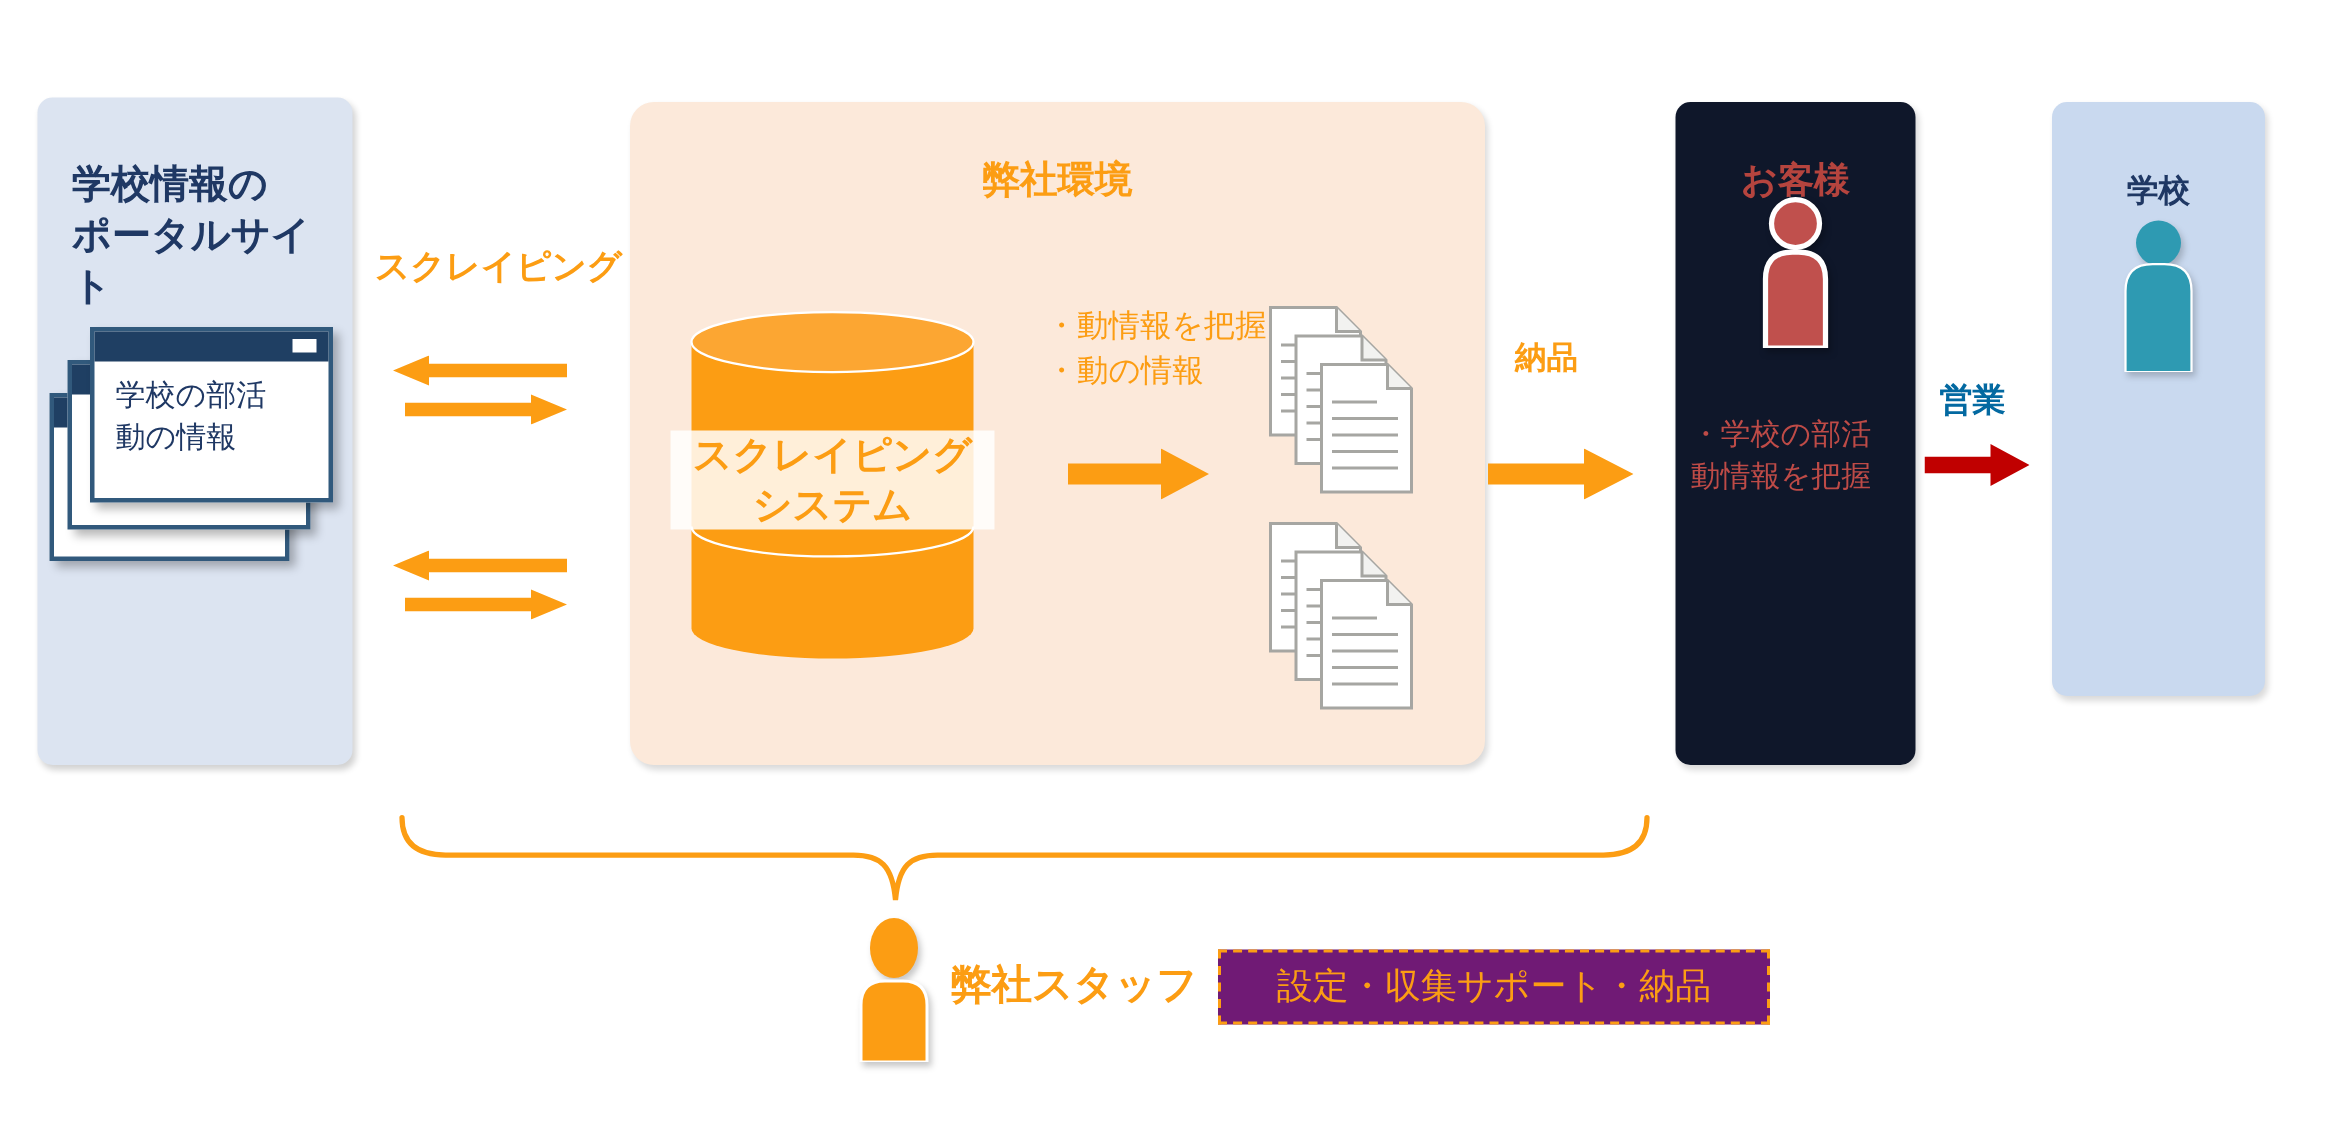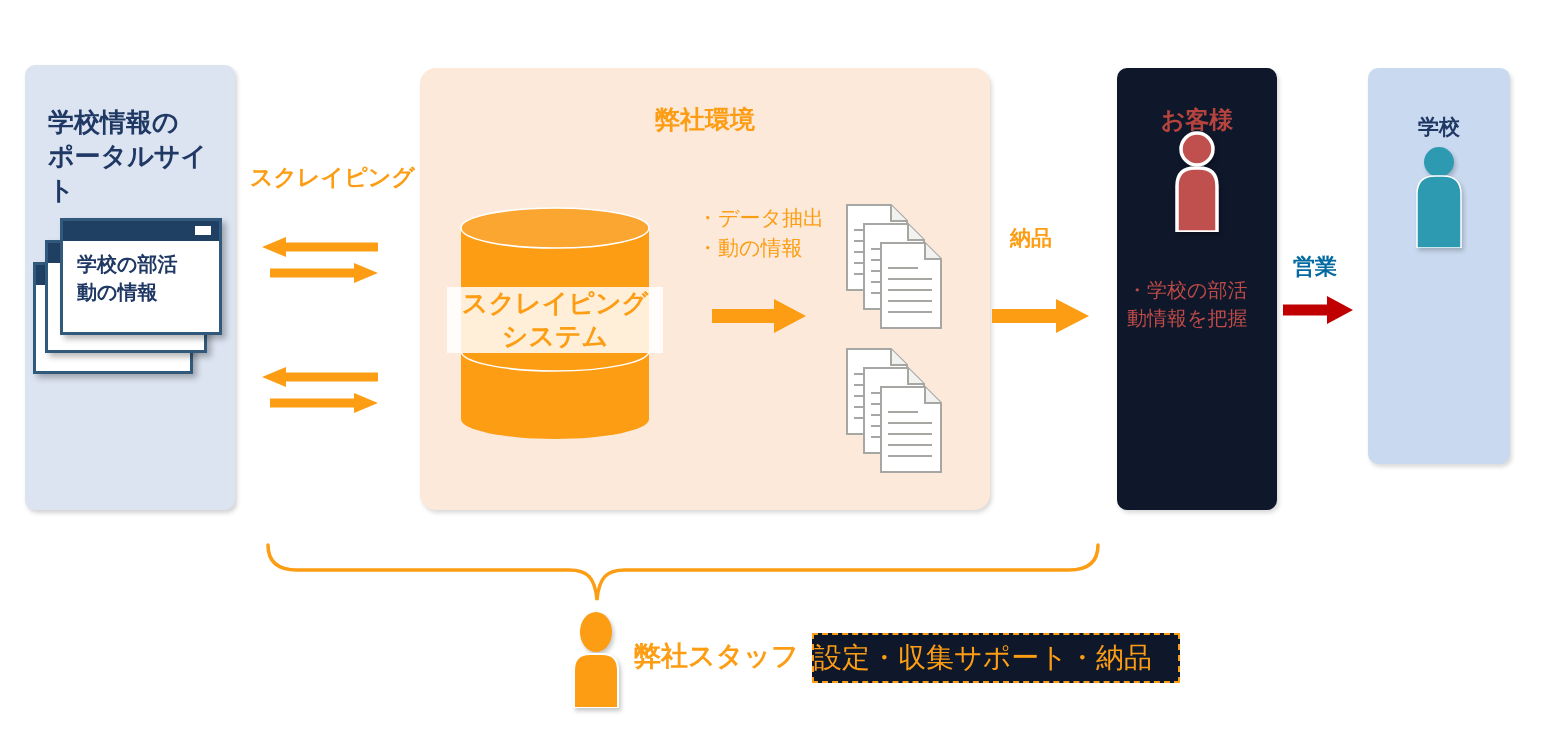--- a/index.html
+++ b/index.html
@@ -15,21 +15,21 @@
   .portal-box{left:25px;top:65px;width:210px;height:445px;background:#DCE4F1;border-radius:10px;
     box-shadow:2px 3px 4px rgba(0,0,0,.18);}
   .portal-title{left:23px;top:18px;width:176px;font-size:26px;font-weight:bold;color:#1F3864;line-height:34px;}
   .winstack{left:8px;top:153px;width:200px;height:165px;}
   .win{position:absolute;background:#fff;border:3px solid #31597C;box-shadow:4px 4px 6px rgba(0,0,0,.28);}
   .win .bar{height:20px;background:#1F3F63;position:relative;}
   .w3{left:0;top:44px;width:154px;height:106px;}
   .w2{left:12px;top:22px;width:156px;height:107px;}
   .w1{left:27px;top:0;width:156px;height:111px;}
   .w1 .btn{position:absolute;right:8px;top:5px;width:16px;height:9px;background:#fff;}
-  .winlabel{padding:9px 4px 0 14px;font-size:20px;font-weight:bold;color:#1F3864;line-height:28px;}
+  .winlabel{padding:9px 4px 0 14px;font-size:20px;font-weight:normal;color:#1F3864;line-height:28px;}
 
   
   .lbl-orange{color:#FC9D13;font-weight:bold;}
   .scraping-label{left:250px;top:162px;font-size:23px;}
   .pair1{left:262px;top:237px;}
   .pair2{left:262px;top:367px;}
   .mid-arrow{left:712px;top:299px;}
   .deliver-arrow{left:992px;top:299px;}
   .deliver-label{left:1010px;top:224px;font-size:21px;}
   .sales-label{left:1293px;top:252px;font-size:22px;font-weight:bold;color:#0369a1;}
@@ -58,22 +58,22 @@
   
   .school-box{left:1368px;top:68px;width:142px;height:396px;background:#C9D9EF;border-radius:10px;
     box-shadow:2px 3px 4px rgba(0,0,0,.15);}
   .school-title{left:0;top:28px;width:100%;text-align:center;font-size:21px;font-weight:bold;color:#1F3864;}
   .school-person{left:50%;transform:translateX(-50%);top:78px;filter:drop-shadow(2px 3px 2px rgba(0,0,0,.2));}
 
   
   .brace{left:265px;top:542px;}
   .staff-person{left:566px;top:612px;filter:drop-shadow(2px 3px 2px rgba(0,0,0,.22));}
   .staff-label{left:634px;top:638px;font-size:27px;font-weight:bold;color:#FC9D13;}
-  .staff-tasks{left:812px;top:633px;width:364px;height:46px;border:2px dashed #FC9D13;background:#0f172a;
-    text-align:left;line-height:46px;font-size:28px;color:#FC9D13;}
+  .staff-tasks{left:812px;top:633px;width:364px;height:46px;border:2px dashed #FC9D13;background:#701a75;
+    text-align:center;line-height:46px;font-size:24px;color:#FC9D13;}
 </style>
 </head>
 <body>
 
 <div class="canvas">
 
   <section class="abs portal-box">
     <h2 class="abs portal-title pre">学校情報の
 ポータルサイ
 ト</h2>
@@ -111,21 +111,21 @@
 
   <svg class="abs cylinder" width="198" height="240">
     <path d="M5,25 L5,216 A94,20 0 0 0 193,216 L193,25 Z" fill="#FC9D13"></path>
     <ellipse cx="99" cy="25" rx="94" ry="20" fill="#FCA632" stroke="#fff" stroke-width="1.5"></ellipse>
     <path d="M5,148 A94,20 0 0 0 193,148" fill="none" stroke="#fff" stroke-width="1.5"></path>
   </svg>
   <div class="abs db-band pre">スクレイピング
 システム</div>
 
   <div class="abs process-list">
-    <div>・データ抽出</div>
+    <div>・動情報を把握</div>
     <div>・動の情報</div>
   </div>
 
 
   <svg class="abs mid-arrow" width="94" height="34">
     <polygon points="0,10 62,10 62,0 94,17 62,34 62,24 0,24" fill="#FC9D13"></polygon>
   </svg>
 
   <svg class="abs docs1" width="100" height="128">
     <g stroke="#A6A6A2" stroke-width="2">

